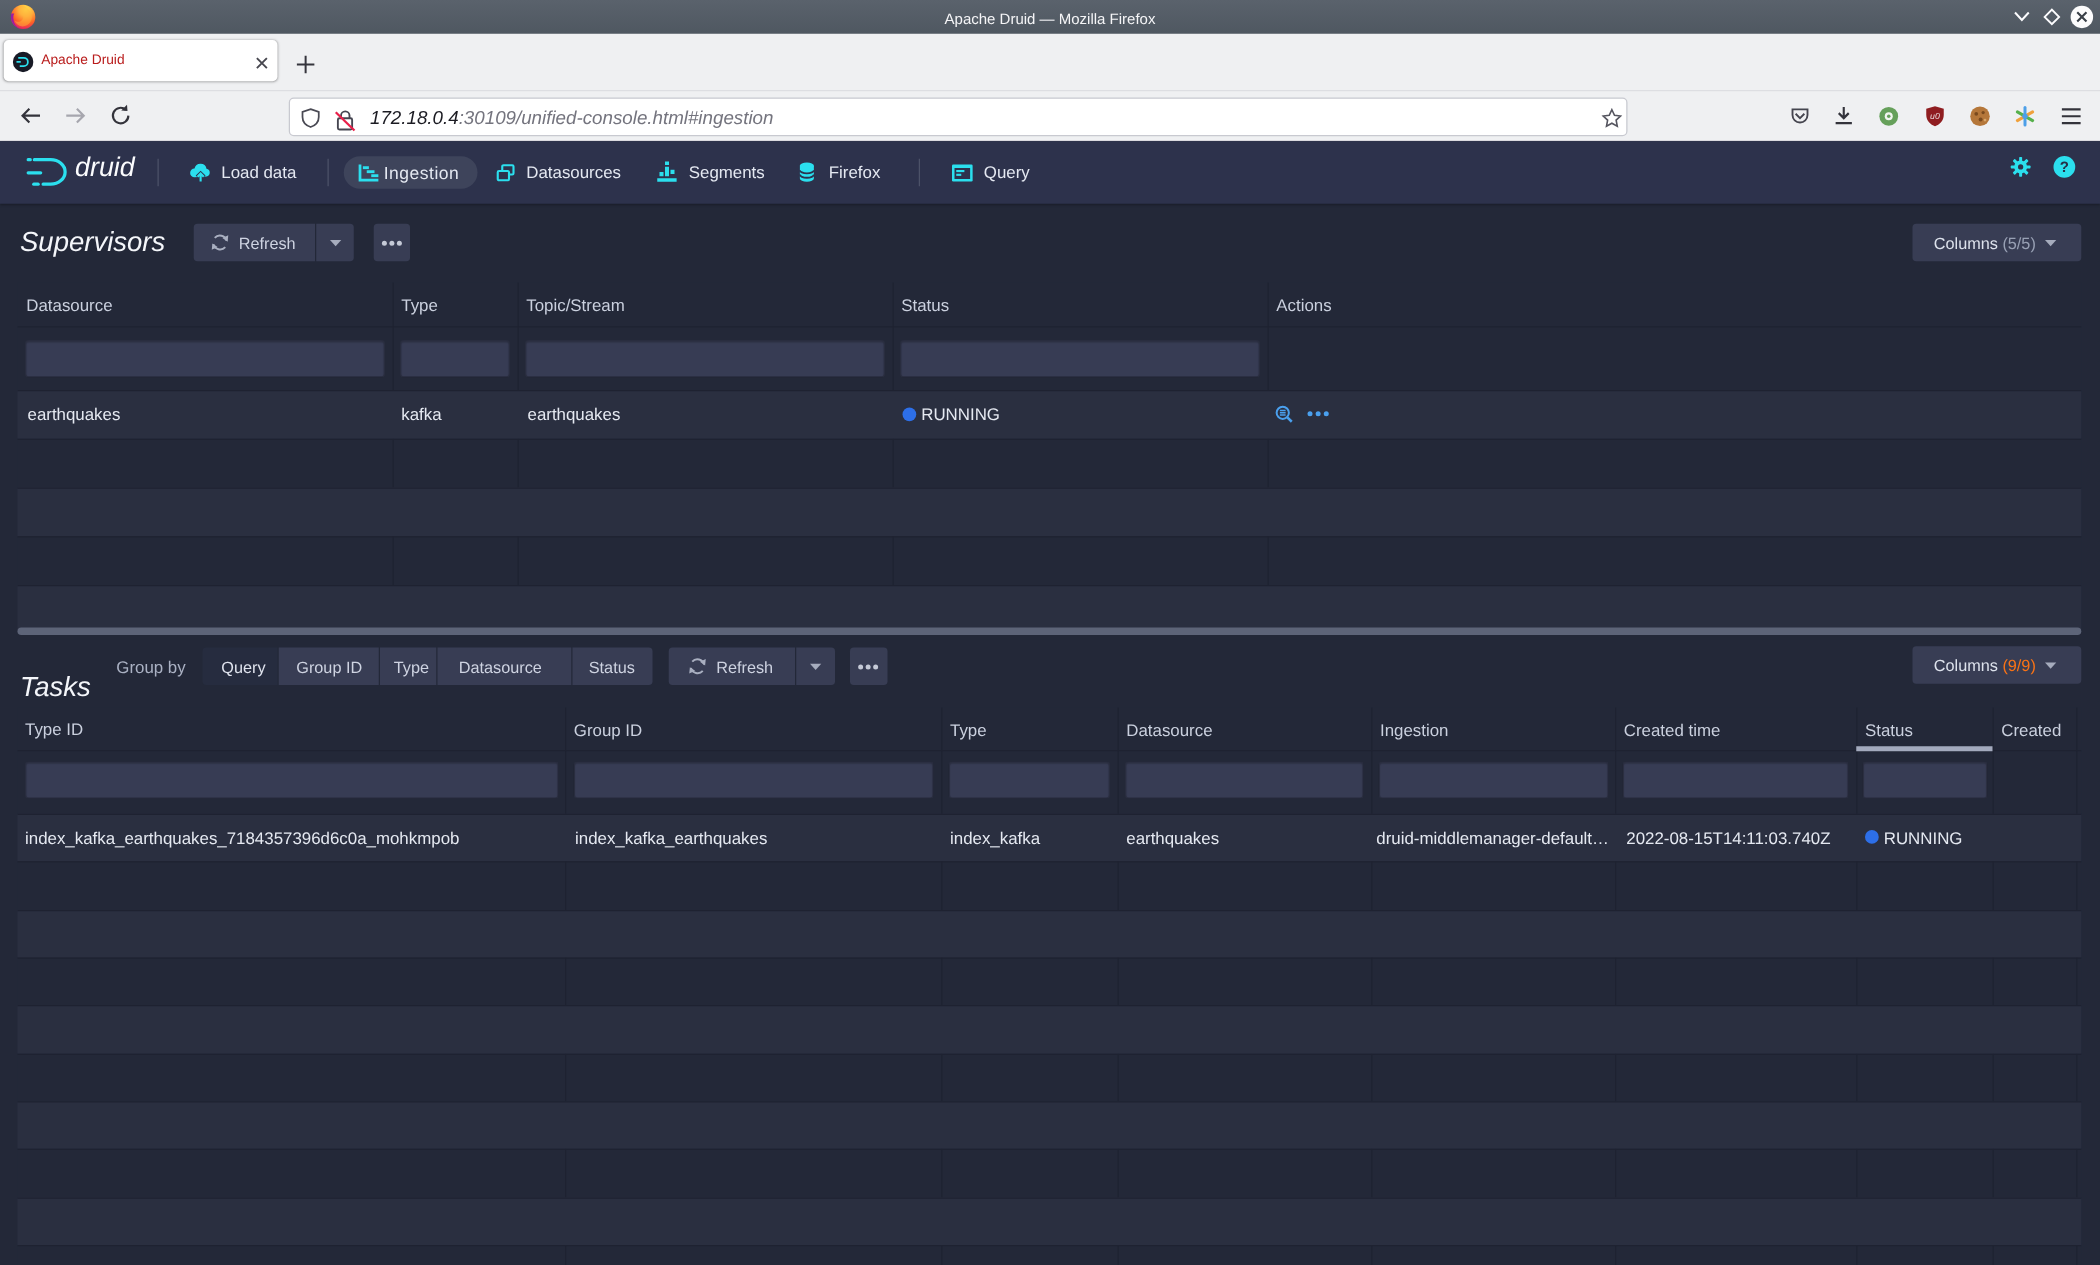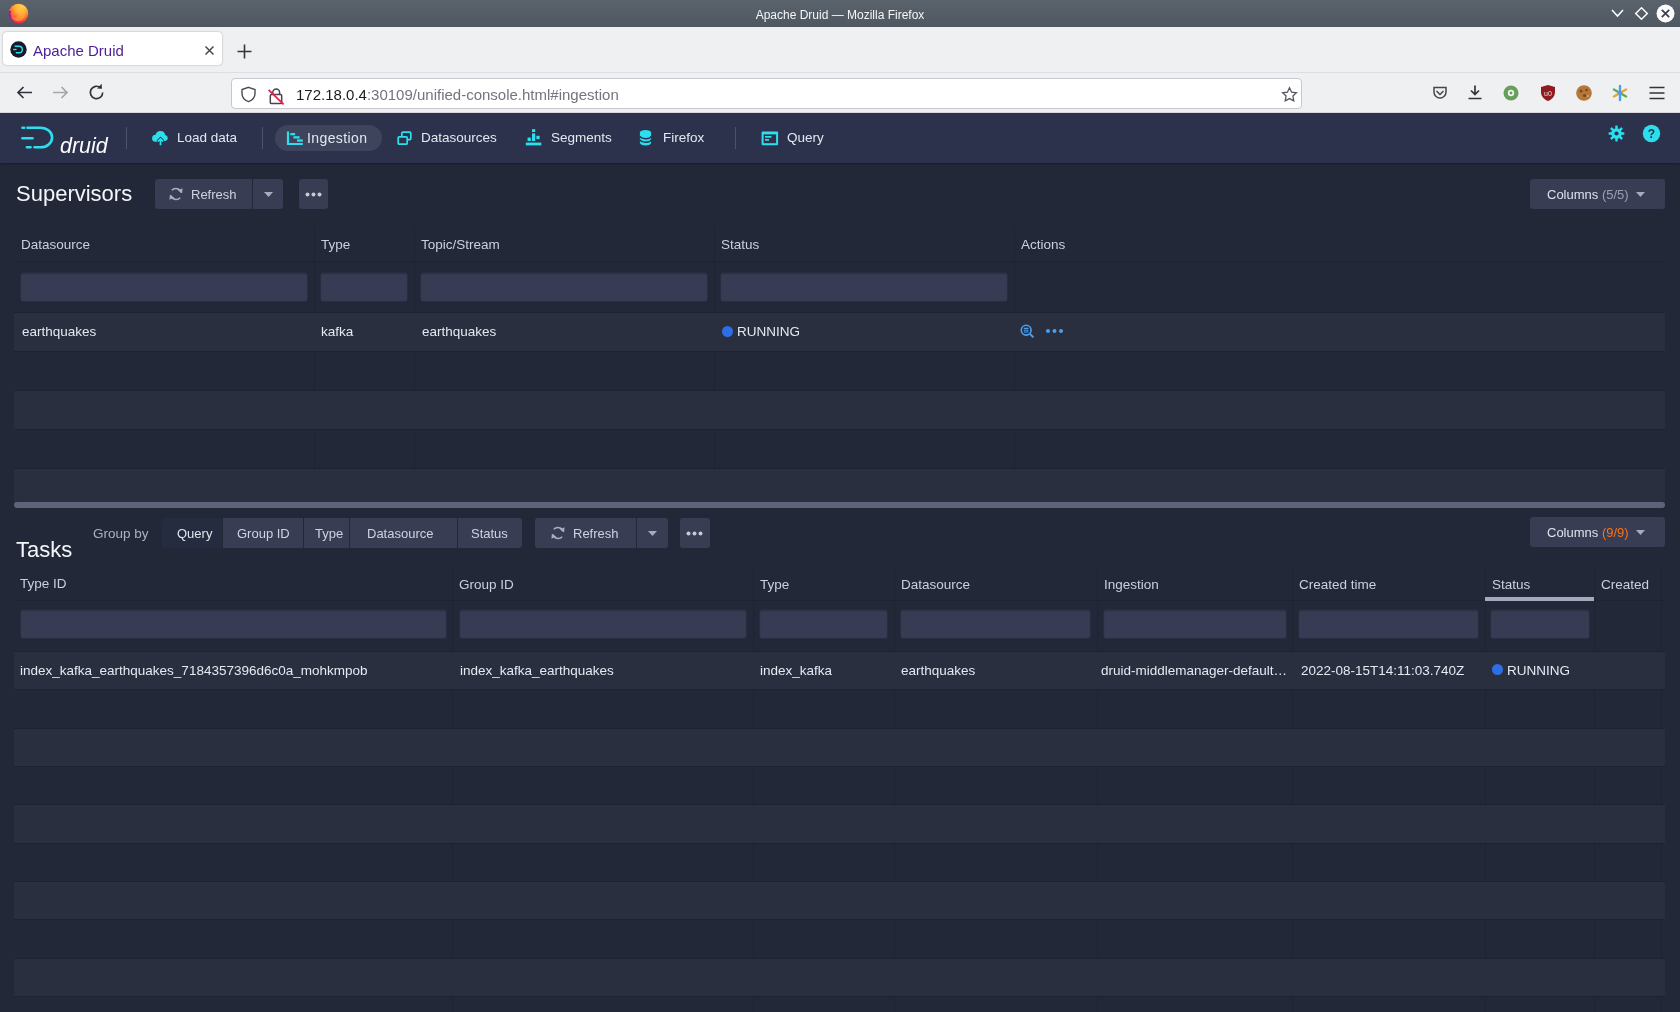--- a/index.html
+++ b/index.html
@@ -7,37 +7,37 @@
   body { font-family:"Liberation Sans", sans-serif; position:relative; background:#232838; }
   .abs { position:absolute; }
 
   
   #titlebar { left:0; top:0; width:1680px; height:41px;
     background:linear-gradient(#5a626c,#49525b); }
   #titlebar .title { width:100%; text-align:center; top:8px; font-size:12px; color:#f5f5f7; }
   #tabbar { left:0; top:27px; width:1680px; height:45px; background:#eff0f2; }
   #tab { left:3px; top:5px; width:219px; height:33px; background:#ffffff; border-radius:4px;
     box-shadow:0 0 2px rgba(0,0,0,0.35); }
-  #tab .tabtxt { left:30px; top:10px; font-size:15px; color:#4c1d95; }
+  #tab .tabtxt { left:30px; top:10px; font-size:11px; color:#b91c1c; }
   #toolbar { left:0; top:72px; width:1680px; height:41px; background:#eff0f2;
-    border-top:1px solid #dddee2; border-bottom:1px solid #dcdce1; }
+    border-top:1px solid #dddee2; border-bottom:1px solid #dcdce1;font-style:italic; }
   #urlbar { left:231px; top:5px; width:1071px; height:31px; background:#ffffff;
     border:1px solid #c8c9d0; border-radius:4px; }
   #urltext { left:64px; top:7px; font-size:15px; color:#74747e; white-space:nowrap; }
   #urltext b { color:#1b1b22; font-weight:400; }
 
   
   #app { left:0; top:113px; width:1680px; height:899px; background:#232838; }
   #navbar { left:0; top:0; width:1680px; height:50px; background:#2d324c;
     box-shadow:0 1px 2px rgba(0,0,0,0.3); }
   .navitem { top:0; height:50px; line-height:50px; font-size:13.5px; color:#e4e8f1; }
   .navsep { top:14px; width:1px; height:22px; background:#4c5268; }
   #ingpill { left:275px; top:12px; width:107px; height:26px; background:#3e445b; border-radius:14px; }
 
-  .sectitle { font-size:22px; color:#f4f6fa; }
+  .sectitle { font-size:22px; color:#f4f6fa;font-style:italic; }
   .btn { background:#383d54; border-radius:3px; height:30px; position:absolute; }
   .btn.dark { background:#262c3f; }
   .btntxt { font-size:13px; color:#ced3e1; }
 
   
   .tbl { position:absolute; background:#232838; }
   .colb { position:absolute; top:0; bottom:0; width:1px; background:#1e2231; }
   .rowb { position:absolute; left:0; right:0; height:1px; background:#1e2231; }
   .hlabel { position:absolute; font-size:13.5px; color:#cad0de; }
   .celltxt { position:absolute; font-size:13.5px; color:#e5e9f1; white-space:nowrap; }
@@ -159,21 +159,21 @@
 
   <div id="app" class="abs">
     <div id="navbar" class="abs">
 
       <svg class="abs" style="left:21px; top:12px" width="35" height="26" viewBox="0 0 35 26" fill="none" stroke="#2bdfee" stroke-width="2.6" stroke-linecap="round">
         <path d="M6.5 2.7 H19.5 A11.6 9.8 0 0 1 19.5 22.3 H13.5"></path>
         <path d="M1.5 13.2 H11.5"></path>
         <path d="M6 22.3 H9.5"></path>
         <path d="M1.5 2.7 H3.2"></path>
       </svg>
-      <div class="abs" style="left:60px; top:21px; font-size:21.5px; font-style:italic; color:#fbfcfe">druid</div>
+      <div class="abs" style="left:60px; top:9px; font-size:21.5px; font-style:italic; color:#fbfcfe">druid</div>
       <div class="abs navsep" style="left:126px"></div>
       <div class="abs navsep" style="left:262px"></div>
       <div class="abs navsep" style="left:735px"></div>
       <div id="ingpill" class="abs"></div>
 
       <svg class="abs" style="left:152px; top:17px" width="17" height="17" viewBox="0 0 17 17">
         <path d="M3.6 11.8 a3.5 3.5 0 0 1 0 -7 a4.9 4.9 0 0 1 9.6 0.2 a3.1 3.1 0 0 1 0.1 6.1 z" fill="#2bdfee"></path>
         <path d="M8.5 15.2 V9.2 M5.7 11.6 L8.5 8.8 L11.3 11.6" fill="none" stroke="#2d324c" stroke-width="3.2"></path>
         <path d="M8.5 15.2 V9.2 M6 11.4 L8.5 8.9 L11 11.4" fill="none" stroke="#2bdfee" stroke-width="1.7"></path>
       </svg>

